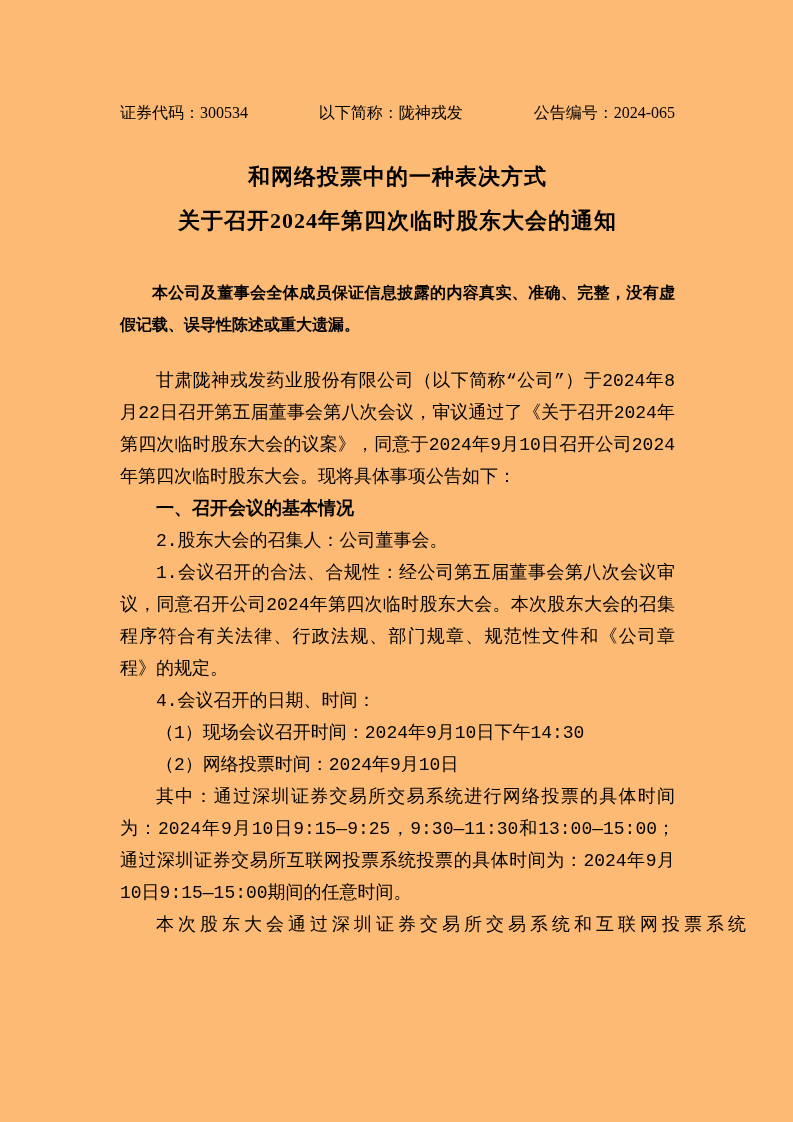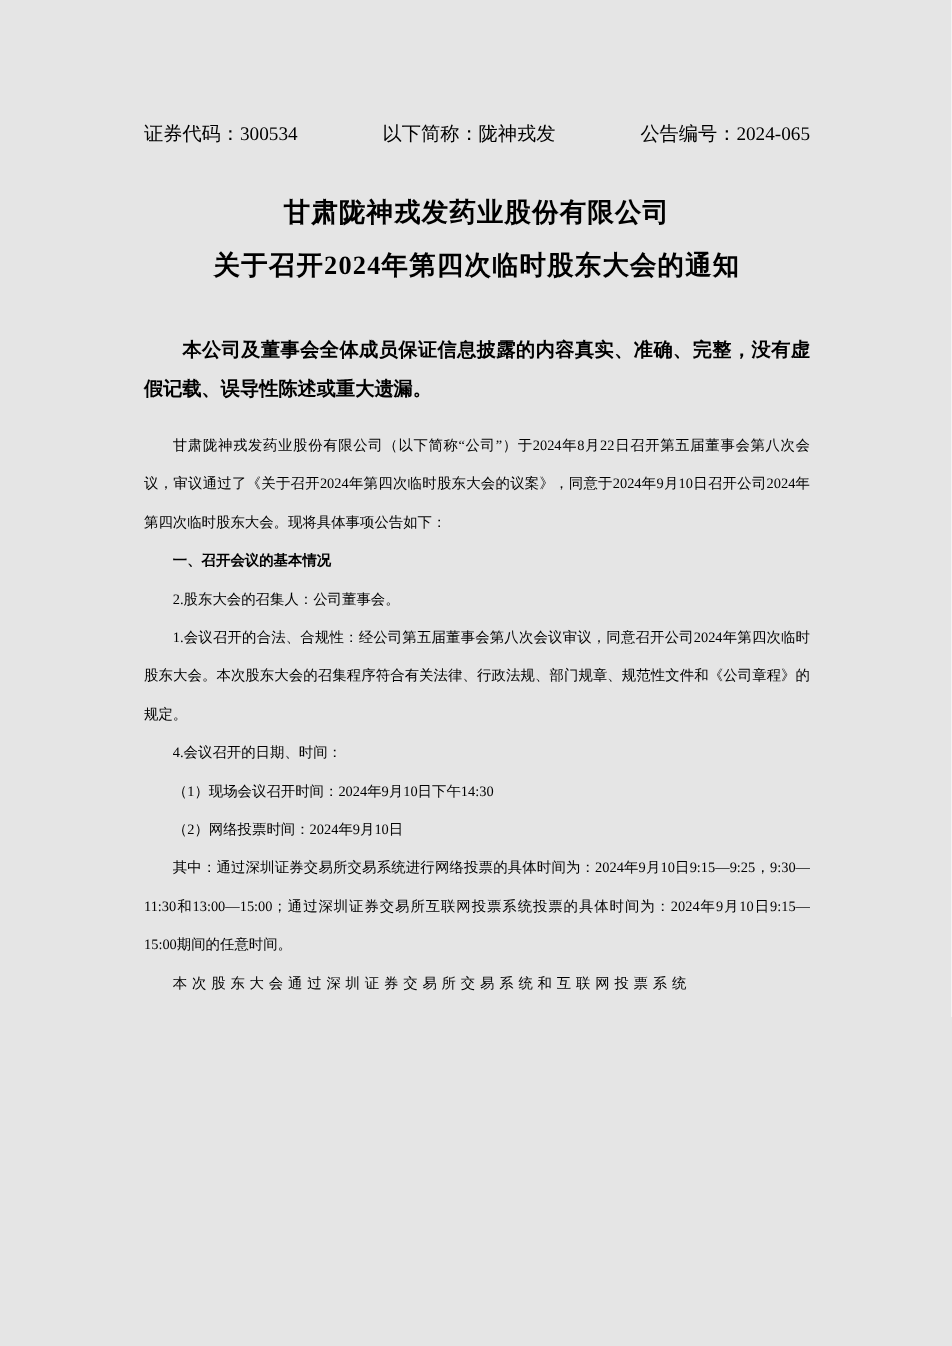--- a/index.html
+++ b/index.html
@@ -4,21 +4,21 @@
 <style>
   html, body {
     margin: 0;
     padding: 0;
     background: #ffffff;
   }
   .page {
     width: 793px;
     height: 1122px;
     margin: 0 auto;
-    background: #e5e5e5;
+    background: #fdba74;
     color: #000000;
     box-sizing: border-box;
     padding: 103px 118px 16px 120px;
     font-family: "Liberation Serif", "DejaVu Serif", serif;
     overflow: hidden;
   }
   .header-row {
     display: flex;
     justify-content: space-between;
     align-items: baseline;
@@ -38,23 +38,24 @@
   }
   .disclaimer {
     margin-top: 34px;
     font-size: 16px;
     font-weight: 700;
     line-height: 32px;
     text-indent: 2em;
     text-align: justify;
   }
   .body-block {
-    margin-top: 14px;
-    font-size: 12px;
+    margin-top: 24px;
+    font-size: 18px;
     line-height: 32px;
+    font-family: Liberation Mono, monospace;
   }
   .body-block p {
     margin: 0;
     text-indent: 2em;
     text-align: justify;
   }
   .section-heading {
     font-weight: 700;
   }
   .spread {
@@ -67,21 +68,21 @@
 
 <div class="page">
 
   <div class="header-row">
     <span>证券代码：300534</span>
     <span>以下简称：陇神戎发</span>
     <span>公告编号：2024-065</span>
   </div>
 
   <div class="titles">
-    <div class="doc-title">甘肃陇神戎发药业股份有限公司</div>
+    <div class="doc-title">和网络投票中的一种表决方式</div>
     <div class="doc-title">关于召开2024年第四次临时股东大会的通知</div>
   </div>
 
   <div class="disclaimer">本公司及董事会全体成员保证信息披露的内容真实、准确、完整，没有虚假记载、误导性陈述或重大遗漏。</div>
 
   <div class="body-block">
     <p>甘肃陇神戎发药业股份有限公司（以下简称“公司”）于2024年8月22日召开第五届董事会第八次会议，审议通过了《关于召开2024年第四次临时股东大会的议案》，同意于2024年9月10日召开公司2024年第四次临时股东大会。现将具体事项公告如下：</p>
     <p class="section-heading">一、召开会议的基本情况</p>
     <p>2.股东大会的召集人：公司董事会。</p>
     <p>1.会议召开的合法、合规性：经公司第五届董事会第八次会议审议，同意召开公司2024年第四次临时股东大会。本次股东大会的召集程序符合有关法律、行政法规、部门规章、规范性文件和《公司章程》的规定。</p>

